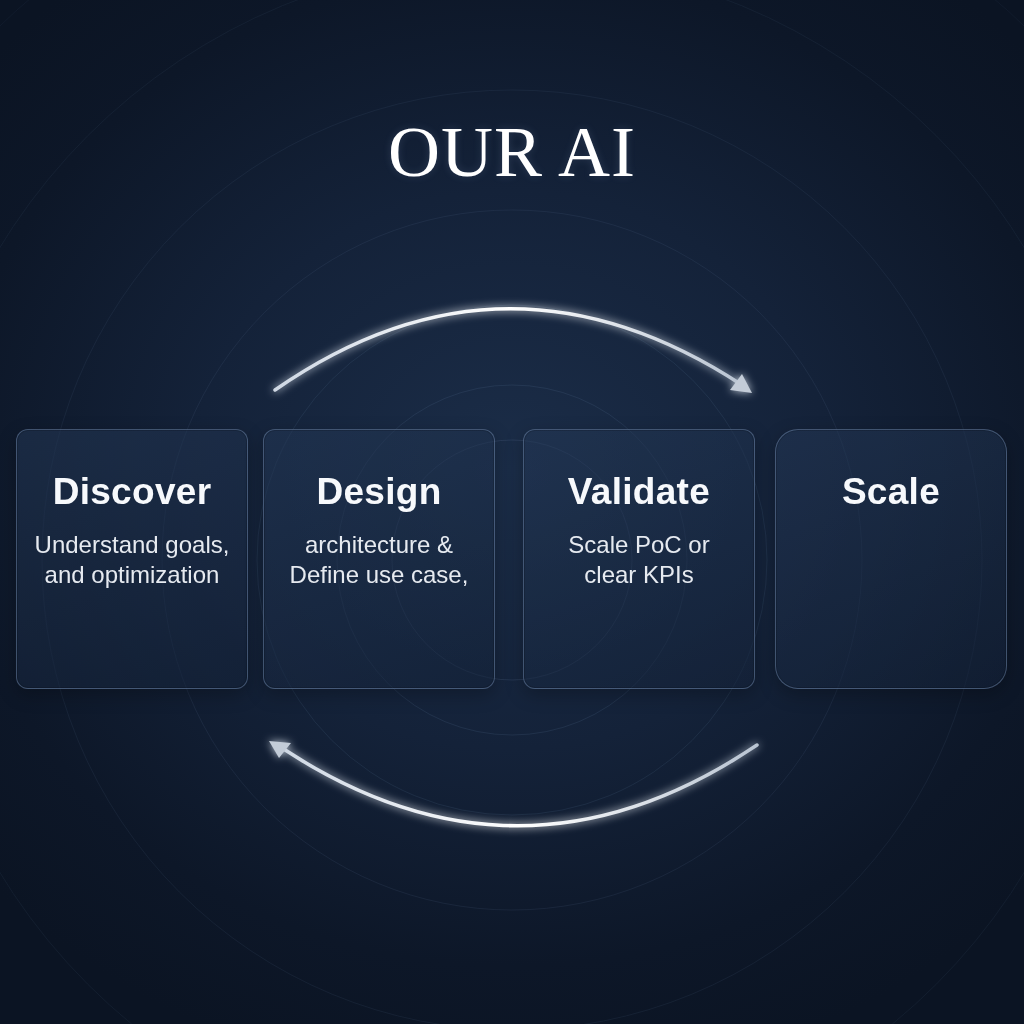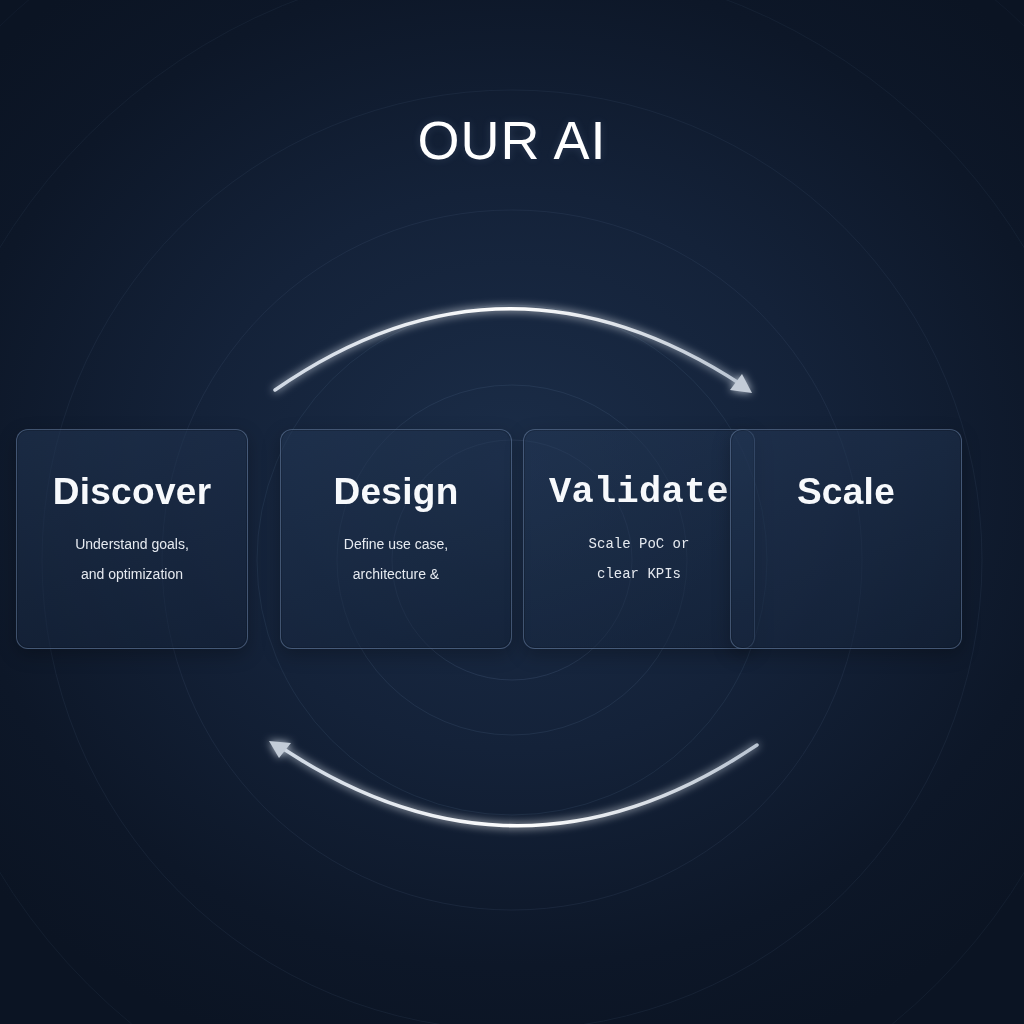--- a/index.html
+++ b/index.html
@@ -5,38 +5,38 @@
   html, body { margin: 0; padding: 0; }
   body {
     width: 1024px; height: 1024px; overflow: hidden; position: relative;
     background: radial-gradient(ellipse 700px 620px at 512px 470px, #1b2d48 0%, #142239 45%, #0d1728 80%, #0b1423 100%);
     font-family: "Liberation Sans", "DejaVu Sans", sans-serif;
     color: #f3f5f8;
   }
   #bg-rings { position: absolute; left: 0; top: 0; width: 1024px; height: 1024px; }
   .title {
     position: absolute; left: 0; top: 62px; width: 1024px; text-align: center;
-    font-size: 54px; line-height: 84px; font-weight: 400; letter-spacing: 1px;
-    color: #ffffff; text-shadow: 0 0 8px rgba(180,210,255,0.15);
+    font-size: 72px; line-height: 84px; font-weight: 400; letter-spacing: 1px;
+    color: #ffffff; text-shadow: 0 0 8px rgba(180,210,255,0.15); font-family: Liberation Serif, serif;
   }
   .title span { display: block; }
   #arrows { position: absolute; left: 0; top: 0; width: 1024px; height: 1024px; pointer-events: none; }
   .cards { position: absolute; left: 16px; top: 429px; width: 992px; height: 262px; }
   .card {
-    position: absolute; top: 0; width: 232px; height: 220px; box-sizing: border-box;
+    position: absolute; top: 0; width: 232px; height: 260px; box-sizing: border-box;
     border: 1.5px solid rgba(120,145,180,0.45); border-radius: 12px;
     background: linear-gradient(160deg, rgba(36,56,86,0.55) 0%, rgba(20,34,56,0.55) 100%);
     box-shadow: 0 0 0 1px rgba(0,0,0,0.15) inset, 0 6px 18px rgba(0,0,0,0.25);
     text-align: center;
   }
   .card h2 {
     margin: 0; padding-top: 40px; font-size: 37px; line-height: 44px; font-weight: 700;
     color: #f7f9fc; letter-spacing: 0.3px;
   }
-  .card .desc { margin-top: 16px; font-size: 14px; line-height: 29.5px; color: #e6eaf0; }
+  .card .desc { margin-top: 16px; font-size: 24px; line-height: 29.5px; color: #e6eaf0; }
   .card .desc span { display: block; }
 </style>
 </head>
 <body>
 
 <svg id="bg-rings" viewBox="0 0 1024 1024">
   <g fill="none" stroke="#5a7496" stroke-width="1">
     <circle cx="512" cy="560" r="120" stroke-opacity="0.22"></circle>
     <circle cx="512" cy="560" r="175" stroke-opacity="0.18"></circle>
     <circle cx="512" cy="560" r="255" stroke-opacity="0.16"></circle>
@@ -77,30 +77,30 @@
 </svg>
 
 <div class="cards">
   <div class="card" style="left:0px;">
     <h2>Discover</h2>
     <div class="desc">
       <span>Understand goals,</span>
       <span>and optimization</span>
     </div>
   </div>
-  <div class="card" style="left:264px;">
+  <div class="card" style="left:247px;">
     <h2>Design</h2>
     <div class="desc">
+      <span>architecture &amp;</span>
       <span>Define use case,</span>
-      <span>architecture &amp;</span>
     </div>
   </div>
-  <div class="card" style="left:507px;font-family:Liberation Mono, monospace;">
+  <div class="card" style="left:507px;">
     <h2>Validate</h2>
     <div class="desc">
       <span>Scale PoC or</span>
       <span>clear KPIs</span>
     </div>
   </div>
-  <div class="card" style="left:714px;">
+  <div class="card" style="left:759px;border-radius:23px;">
     <h2>Scale</h2>
   </div>
 </div>
 
 </body></html>

